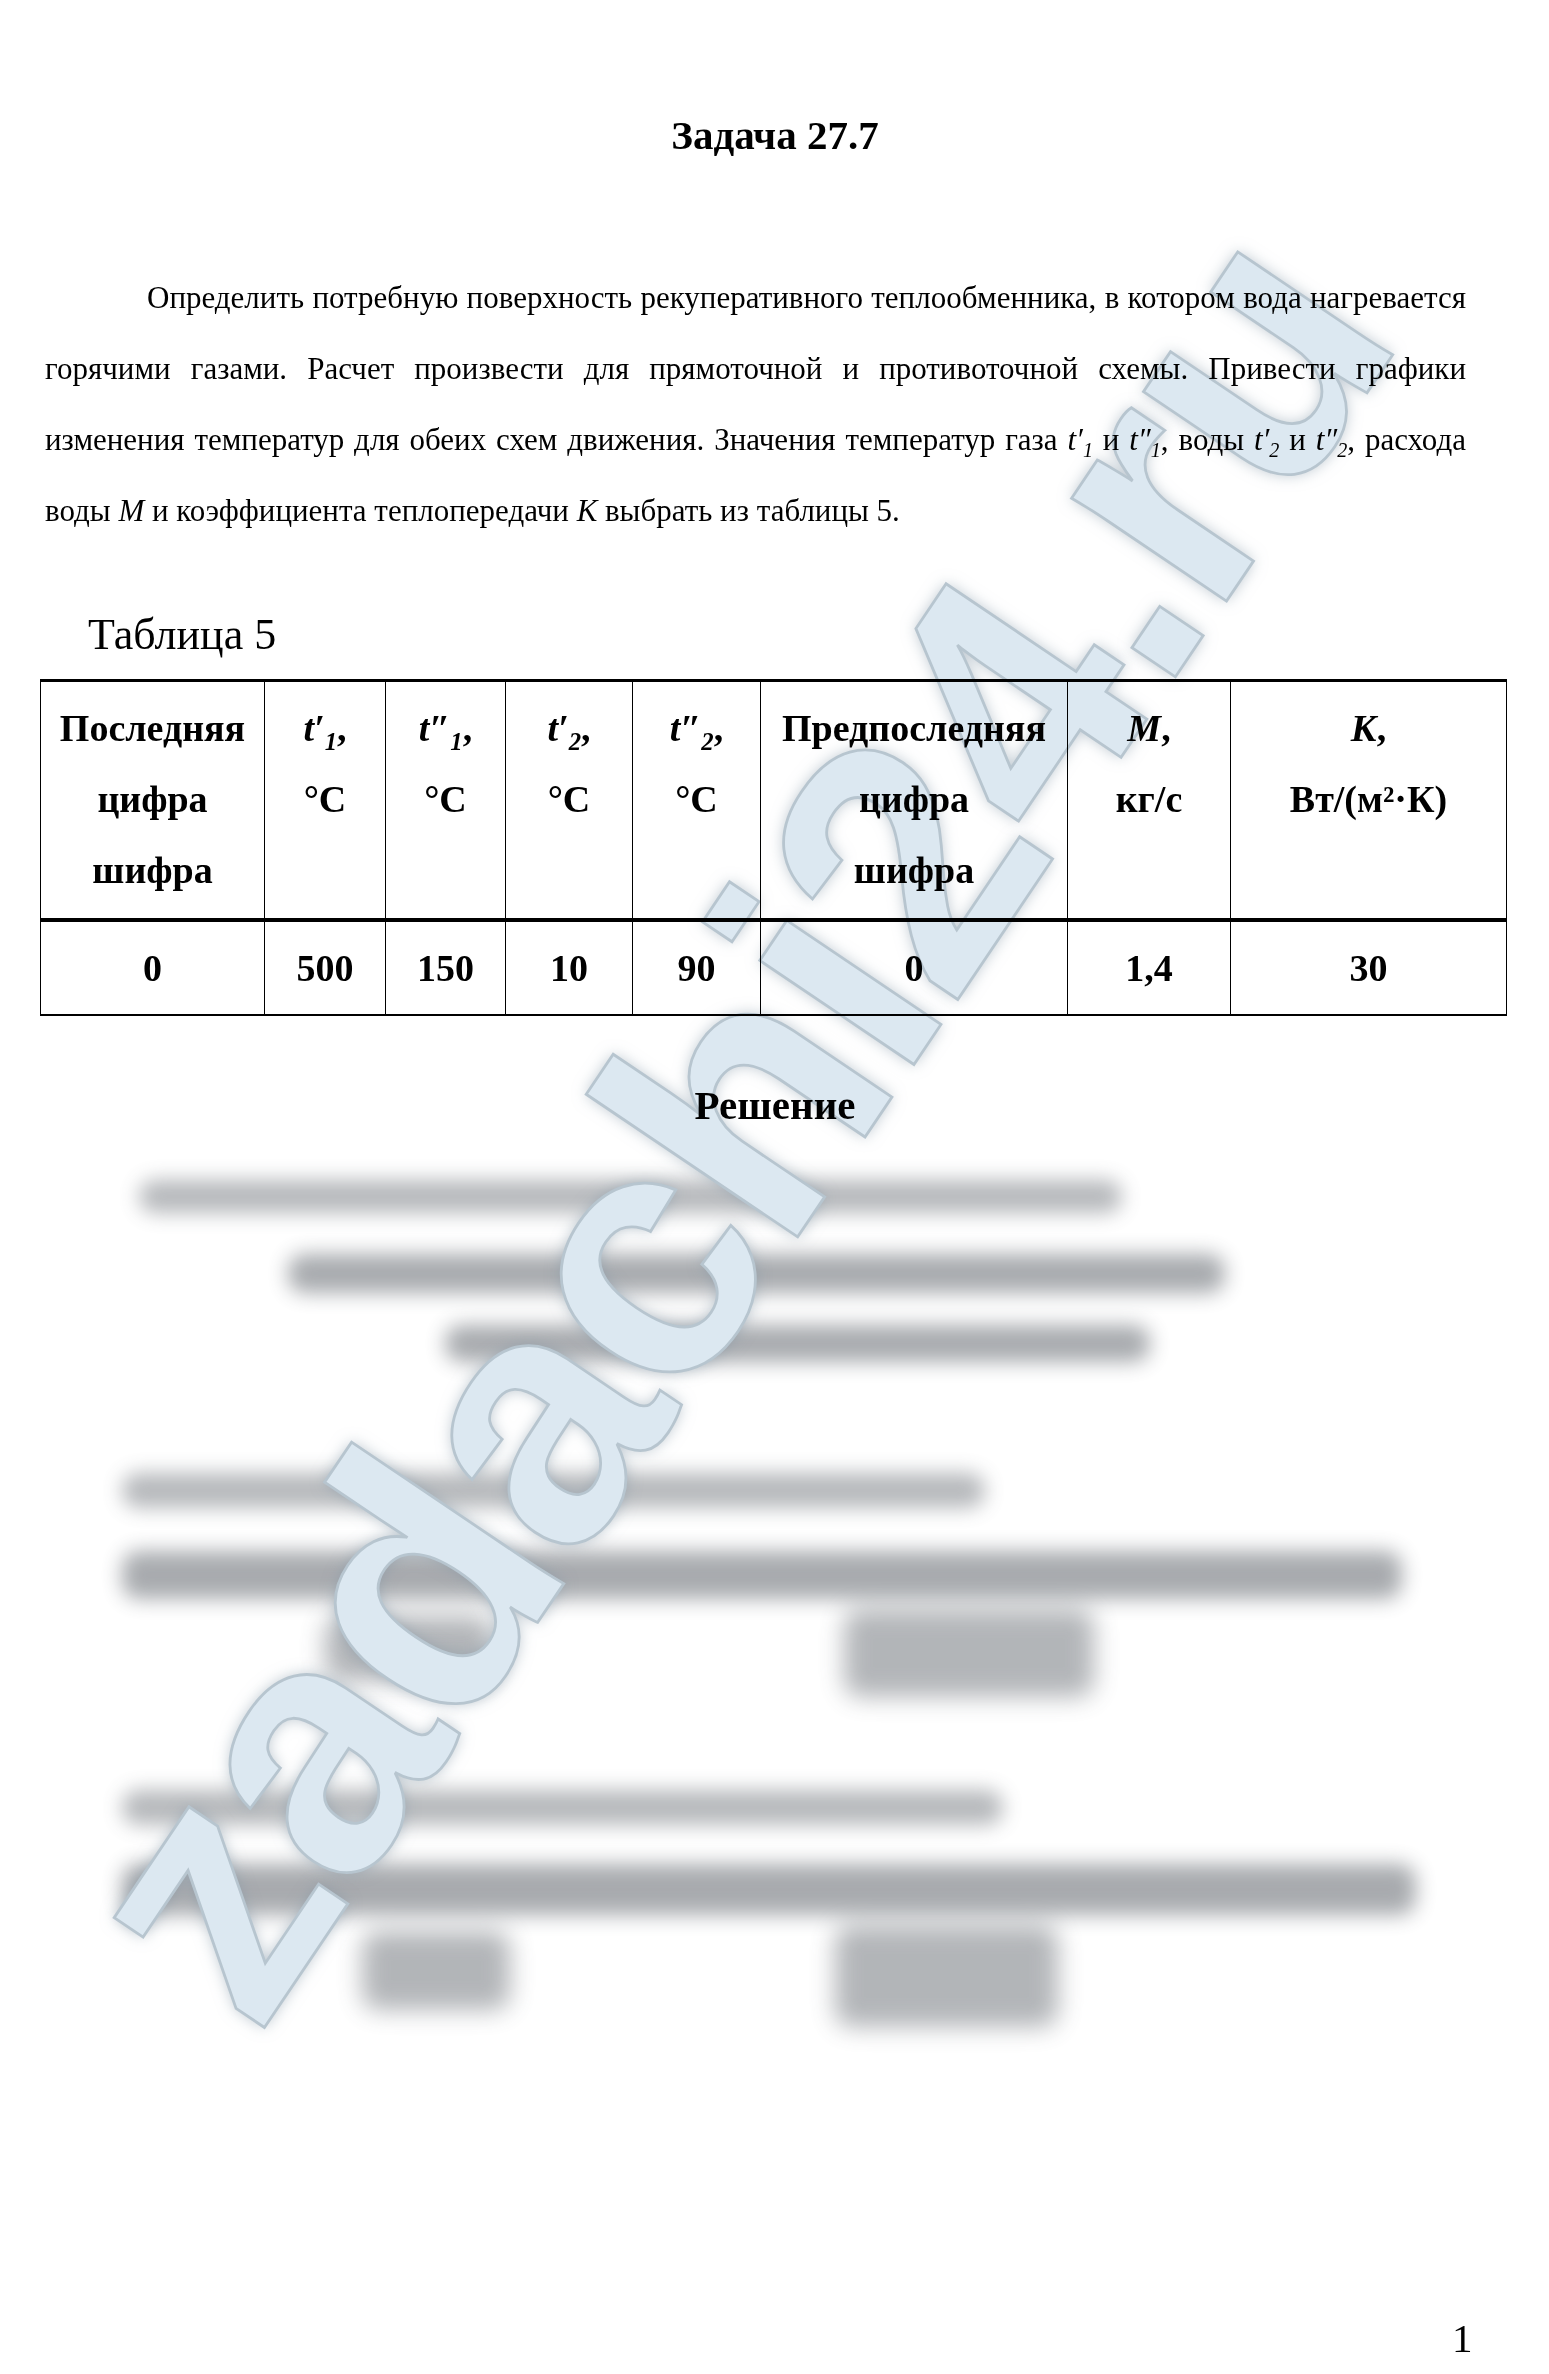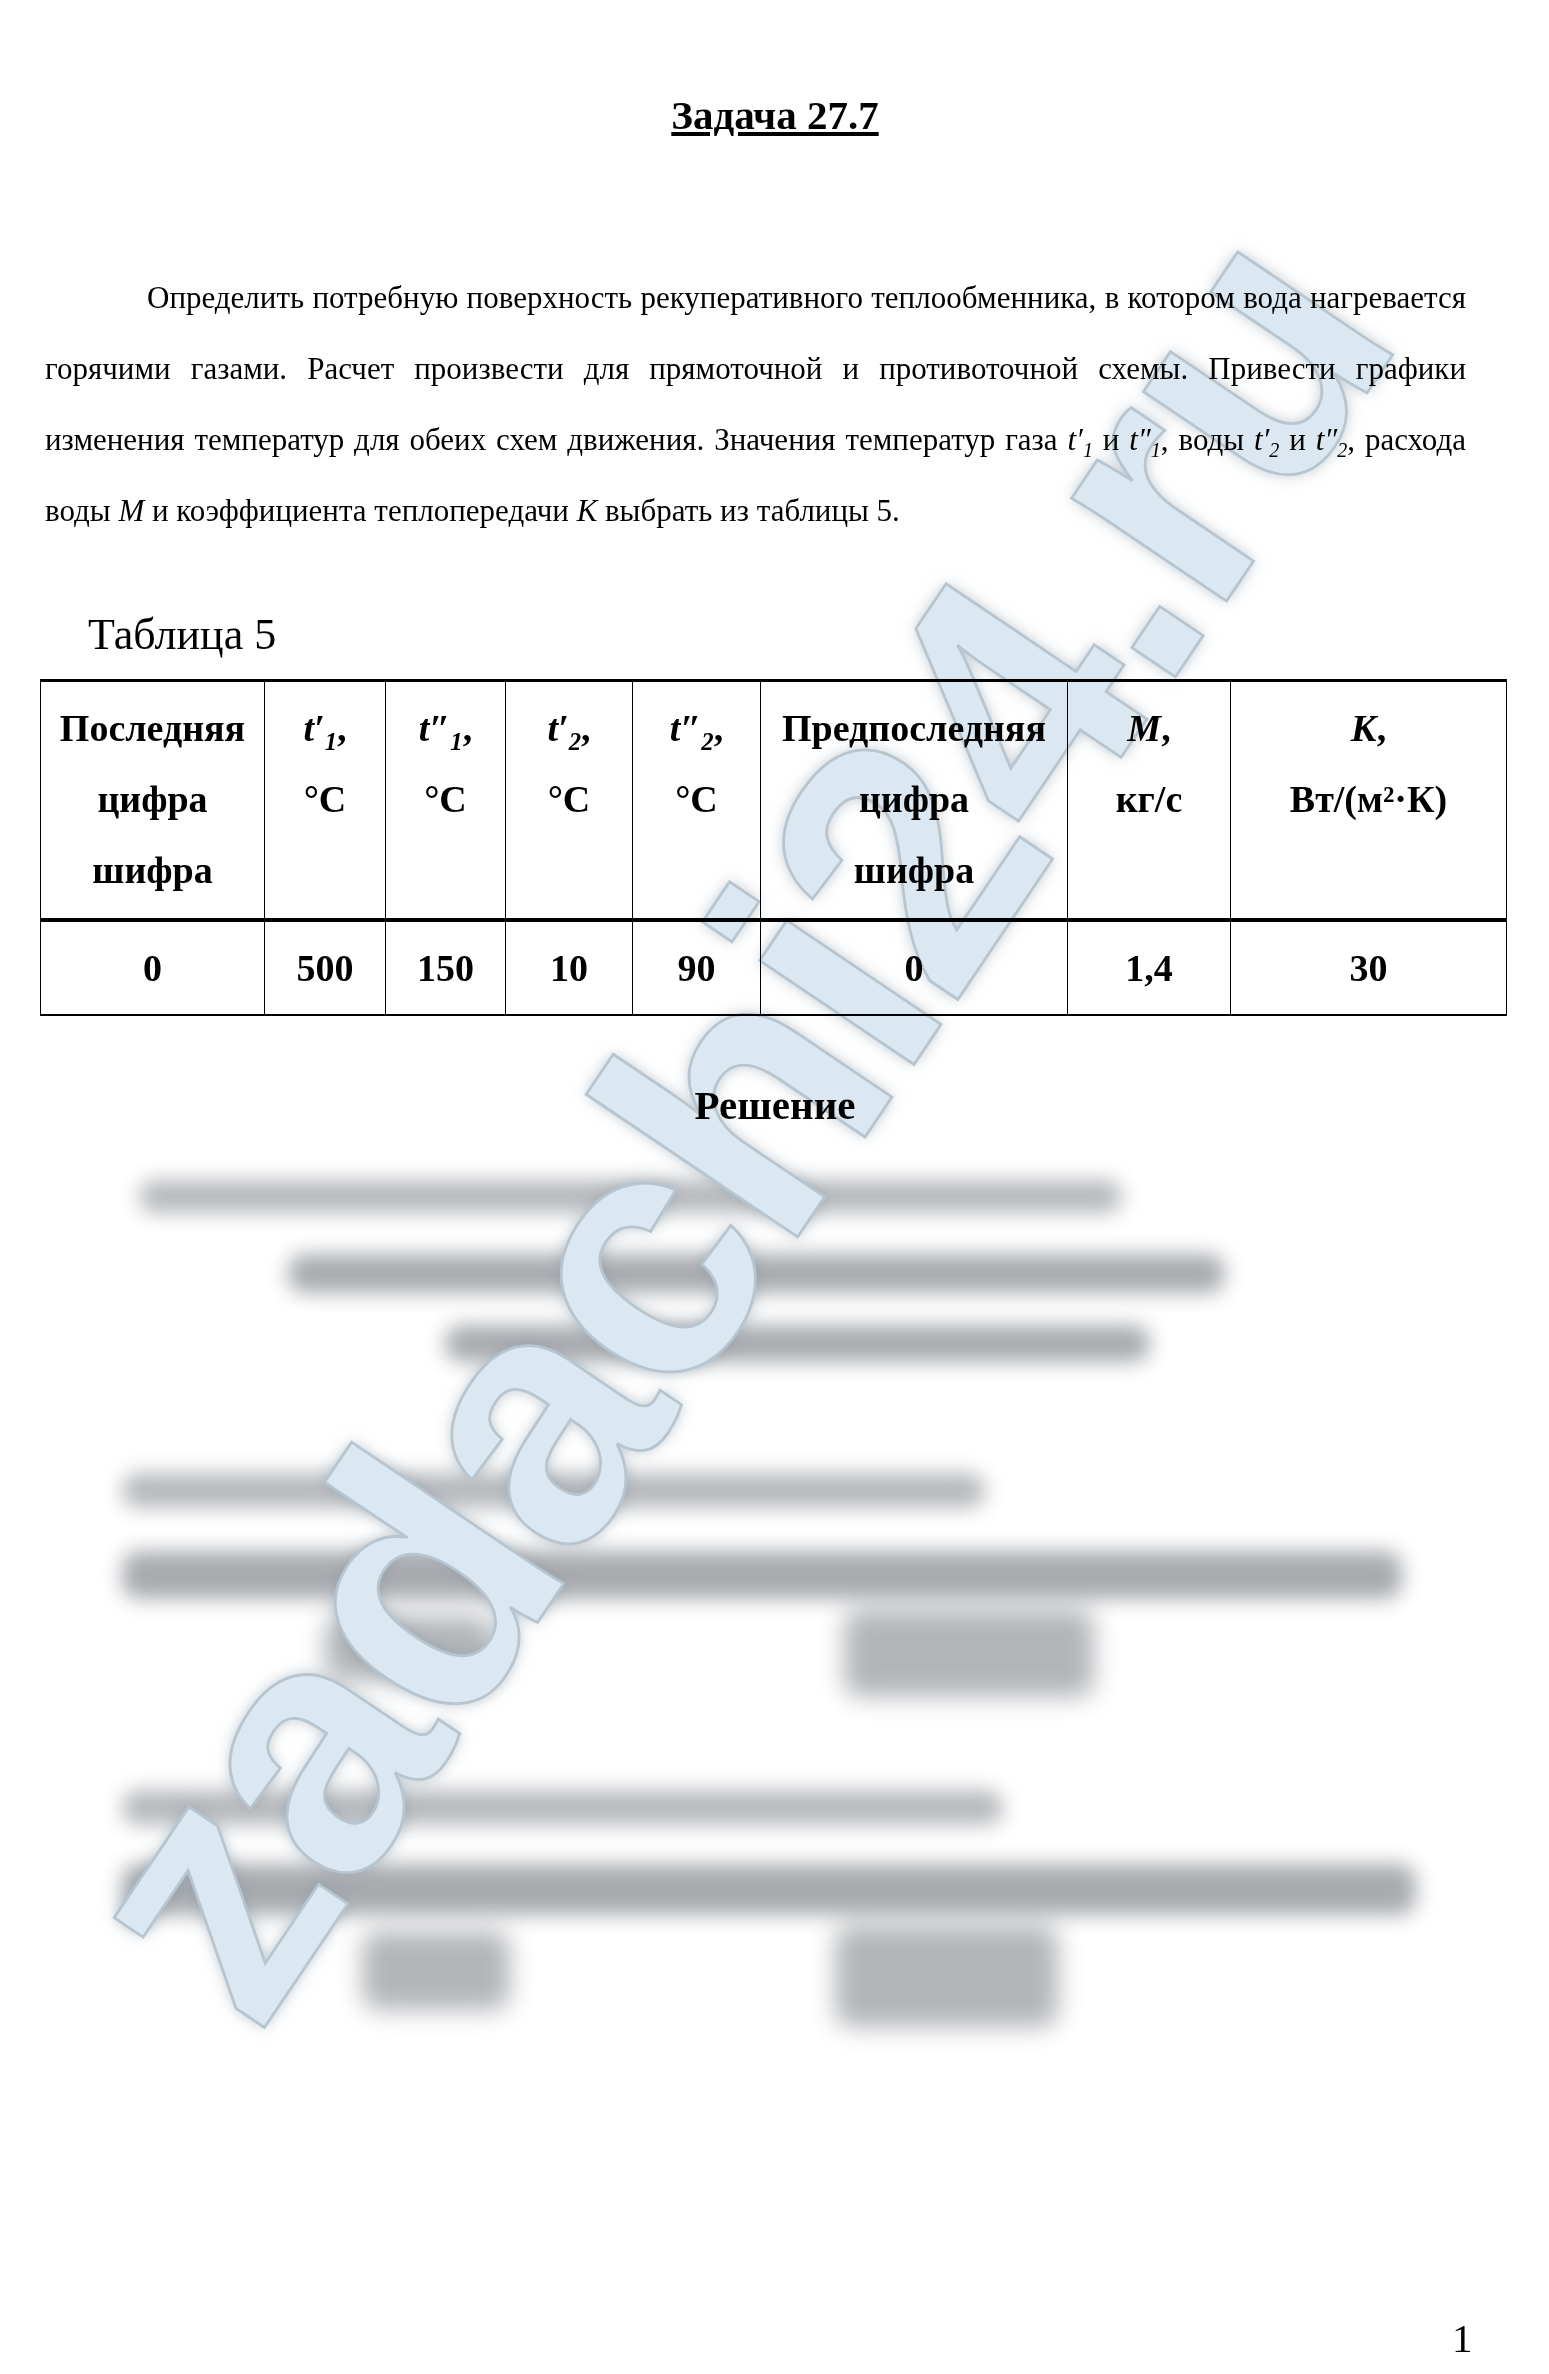--- a/index.html
+++ b/index.html
@@ -39,22 +39,22 @@
     background:#4a5058;
     border-radius:16.7px;
     filter:blur(10.2px);
   }
   .blur.txt{opacity:.40;}
   .blur.formula{opacity:.48;}
   .blur.tail{opacity:.42;filter:blur(12px);}
 
   
   .doc-title{
-    position:absolute;left:0;top:92px;width:100%;
-    text-align:center;font-weight:bold;font-size:41px;line-height:46px;text-decoration:underline;
+    position:absolute;left:0;top:112px;width:100%;
+    text-align:center;font-weight:bold;font-size:41px;line-height:46px;
   }
   .problem{
     position:absolute;left:35px;top:252px;width:1421px;
     margin:10px;font-size:31px;line-height:71px;
     text-align:justify;text-indent:102px;
   }
   .problem .mv{font-style:italic;}
   .problem sub{font-size:65%;line-height:0;}
   .table-caption{
     position:absolute;left:88px;top:612px;

